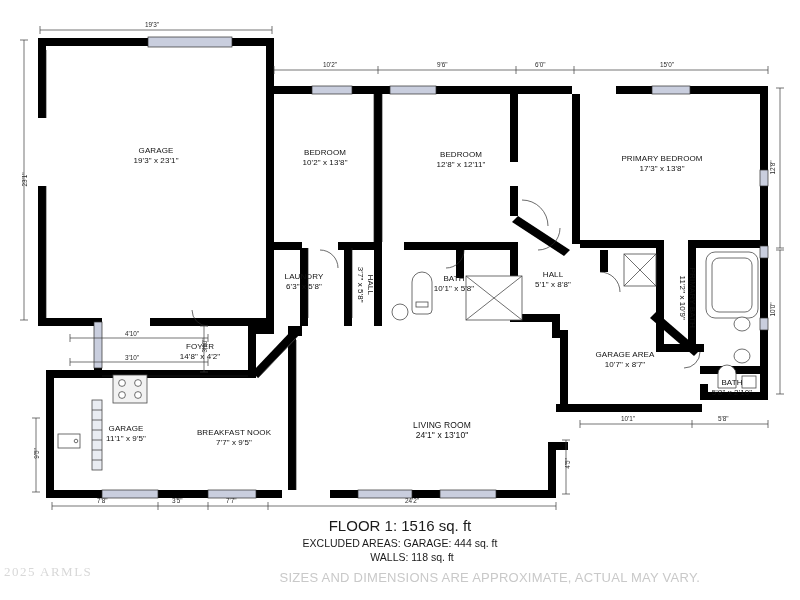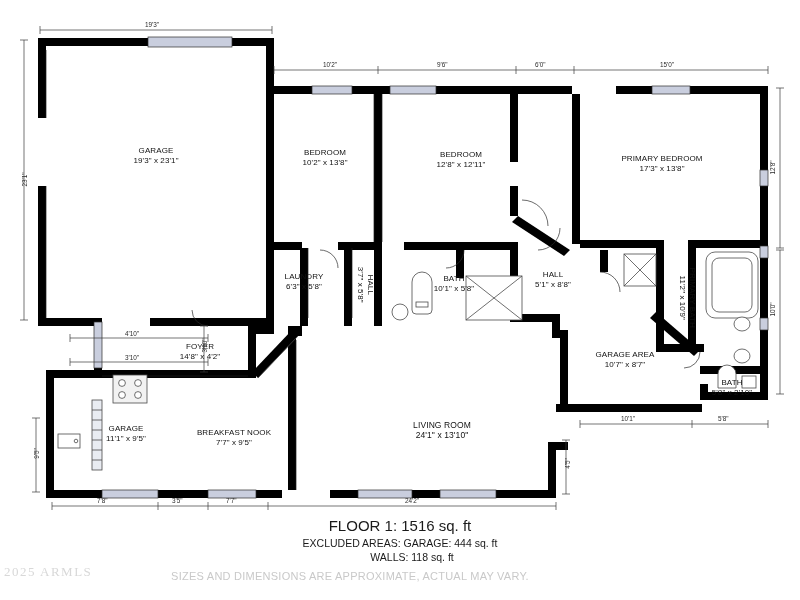--- a/index.html
+++ b/index.html
@@ -17,22 +17,22 @@
   .dim{position:absolute;font-size:6.4px;color:#2a2a2a;white-space:nowrap;
        font-family:"Liberation Sans",sans-serif;}
   .dimv{position:absolute;font-size:6.4px;color:#2a2a2a;white-space:nowrap;
         font-family:"Liberation Sans",sans-serif;
         transform:rotate(-90deg);transform-origin:center center;}
   #summary{position:absolute;left:0;top:516px;width:800px;text-align:center;}
   #summary .t1{font-size:11px;font-weight:bold;line-height:1.35;}
   #summary .t2{font-size:15px;line-height:1.35;}
   #summary .t3{font-size:10.5px;line-height:1.35;}
   #summary .t4{font-size:10.5px;line-height:1.35;padding-left:24px;}
-  #disclaimer{position:absolute;left:0;top:570px;width:700px;text-align:center;
-              font-size:11px;color:#c9c9c9;letter-spacing:0.25px;}
+  #disclaimer{position:absolute;left:0;top:570px;width:700px;text-align:right;
+              font-size:13px;color:#c9c9c9;letter-spacing:0.25px;}
   #watermark{position:absolute;left:4px;top:564px;font-size:13px;
              color:#d8d8d8;letter-spacing:1.5px;font-family:"Liberation Serif",serif;}
 </style>
 </head>
 <body>
 
 <svg id="plan" viewBox="0 0 800 600" xmlns="http://www.w3.org/2000/svg">
 
   <g fill="#000000">
 

